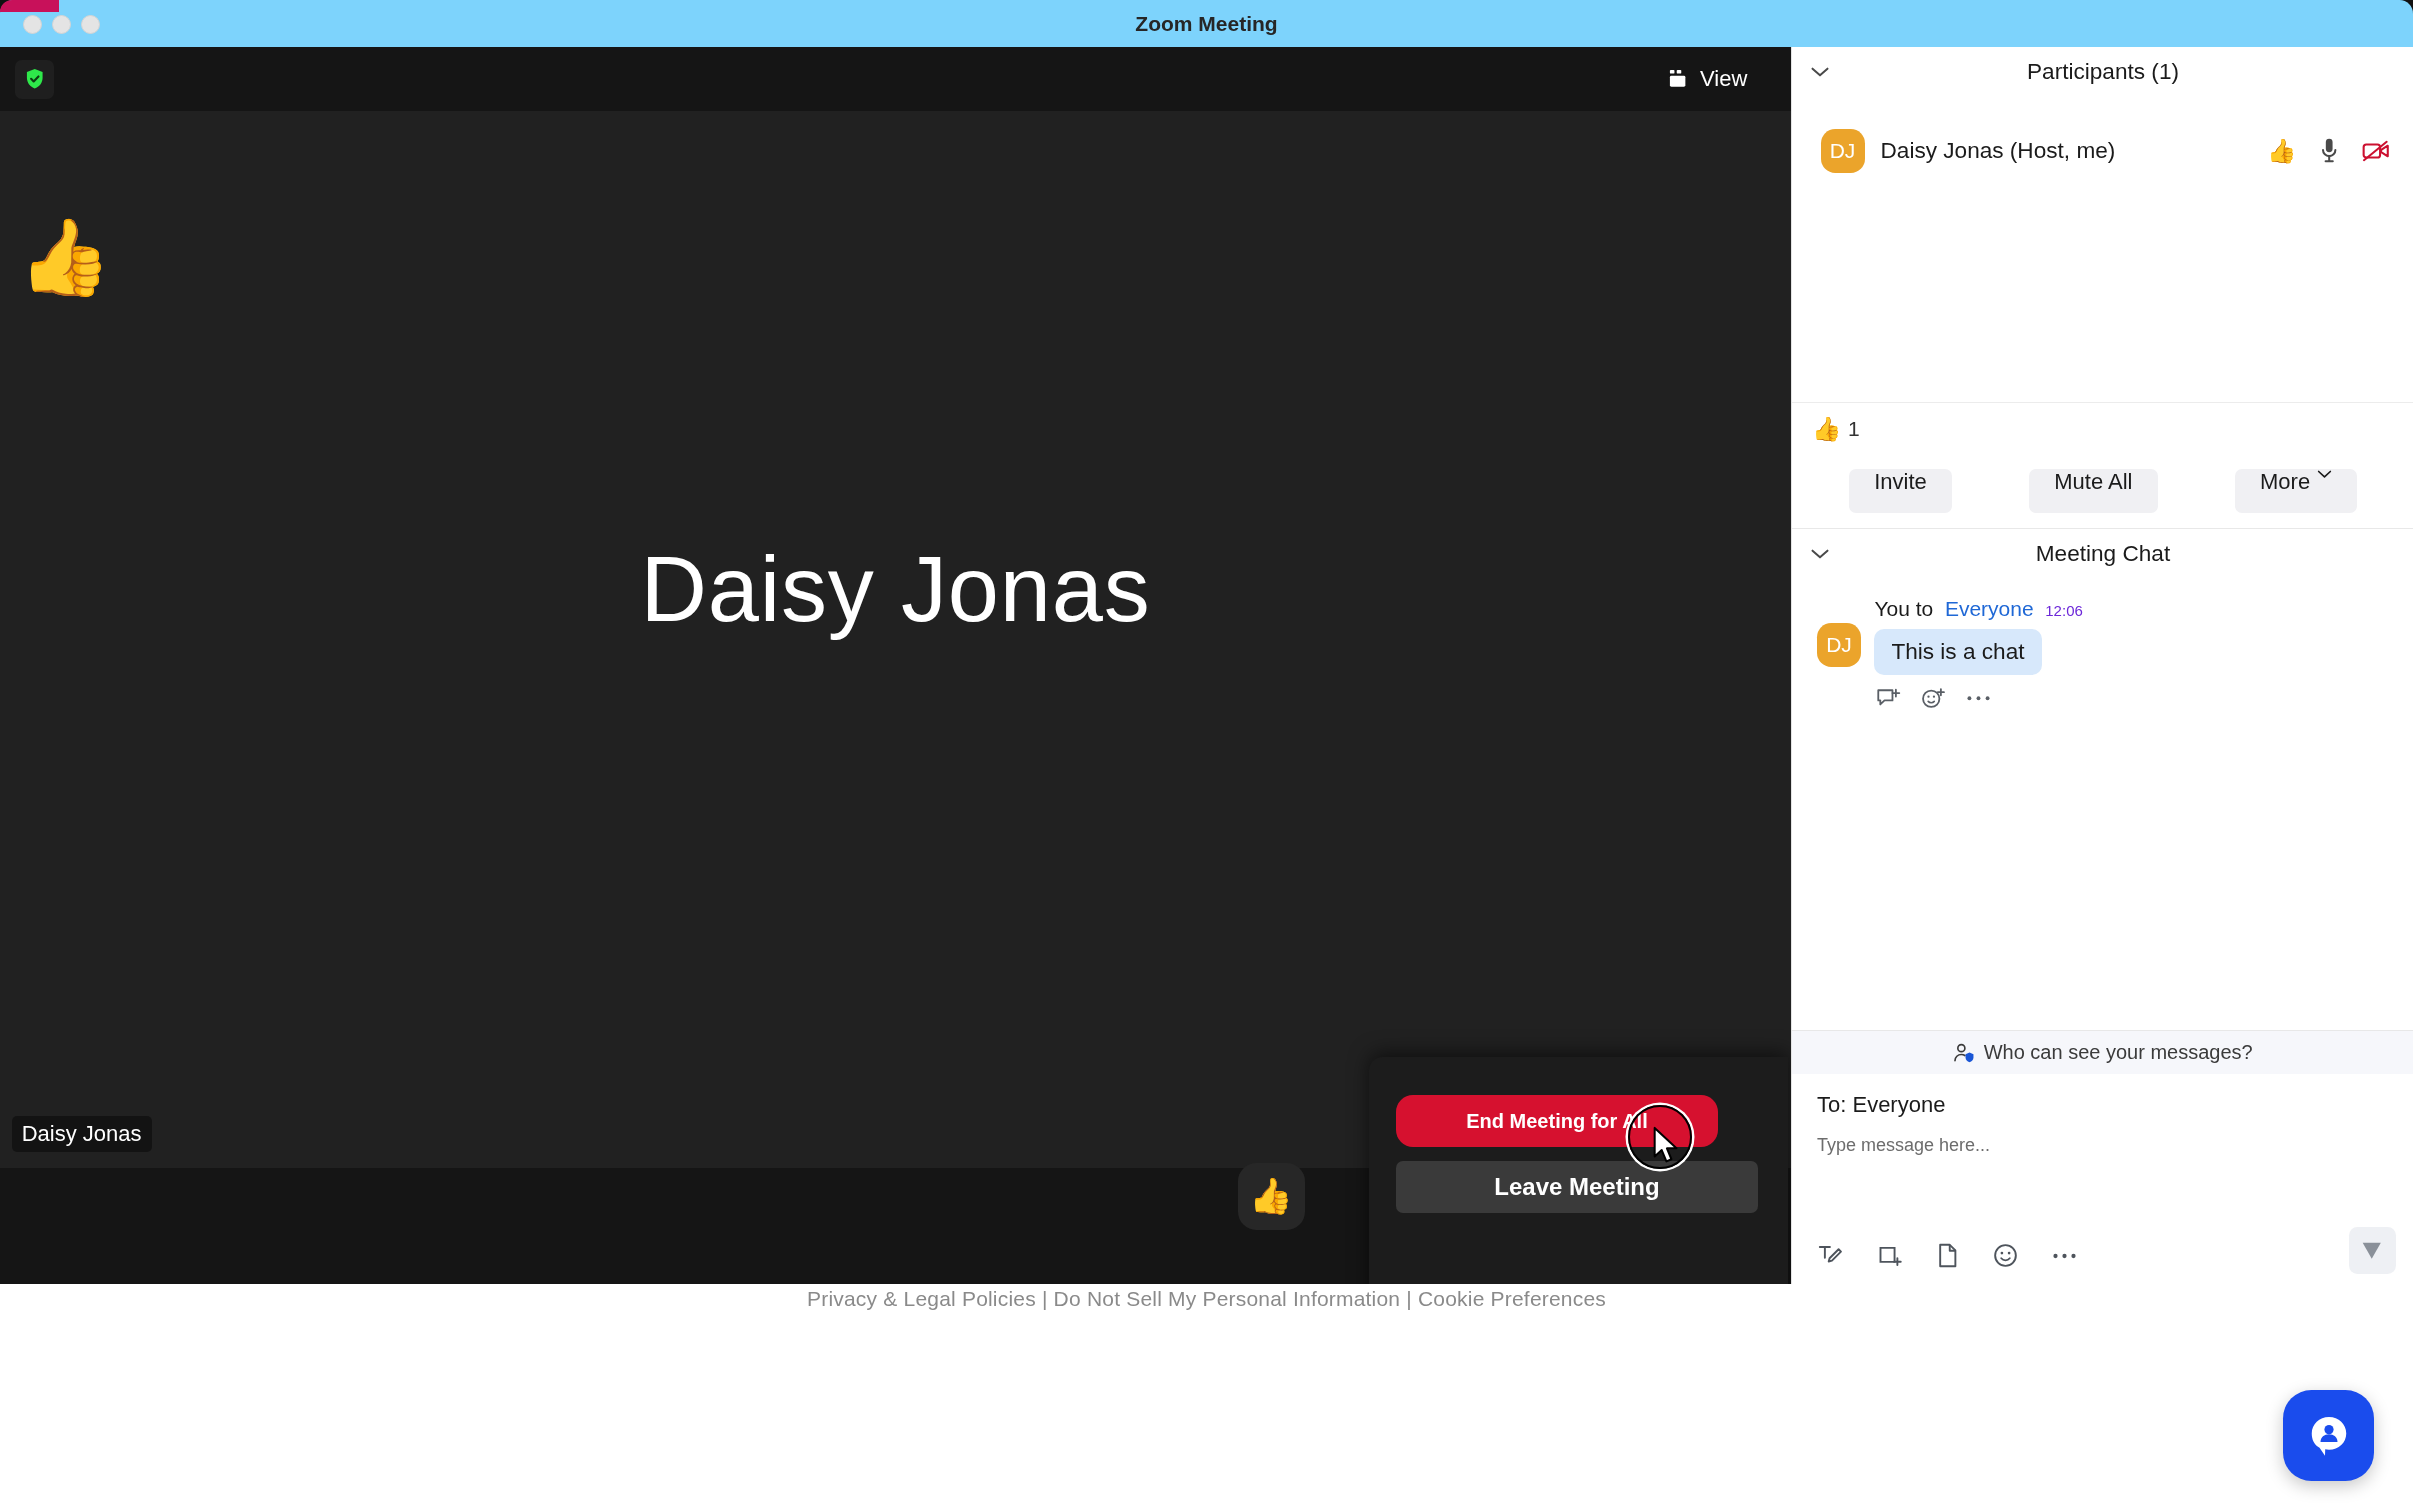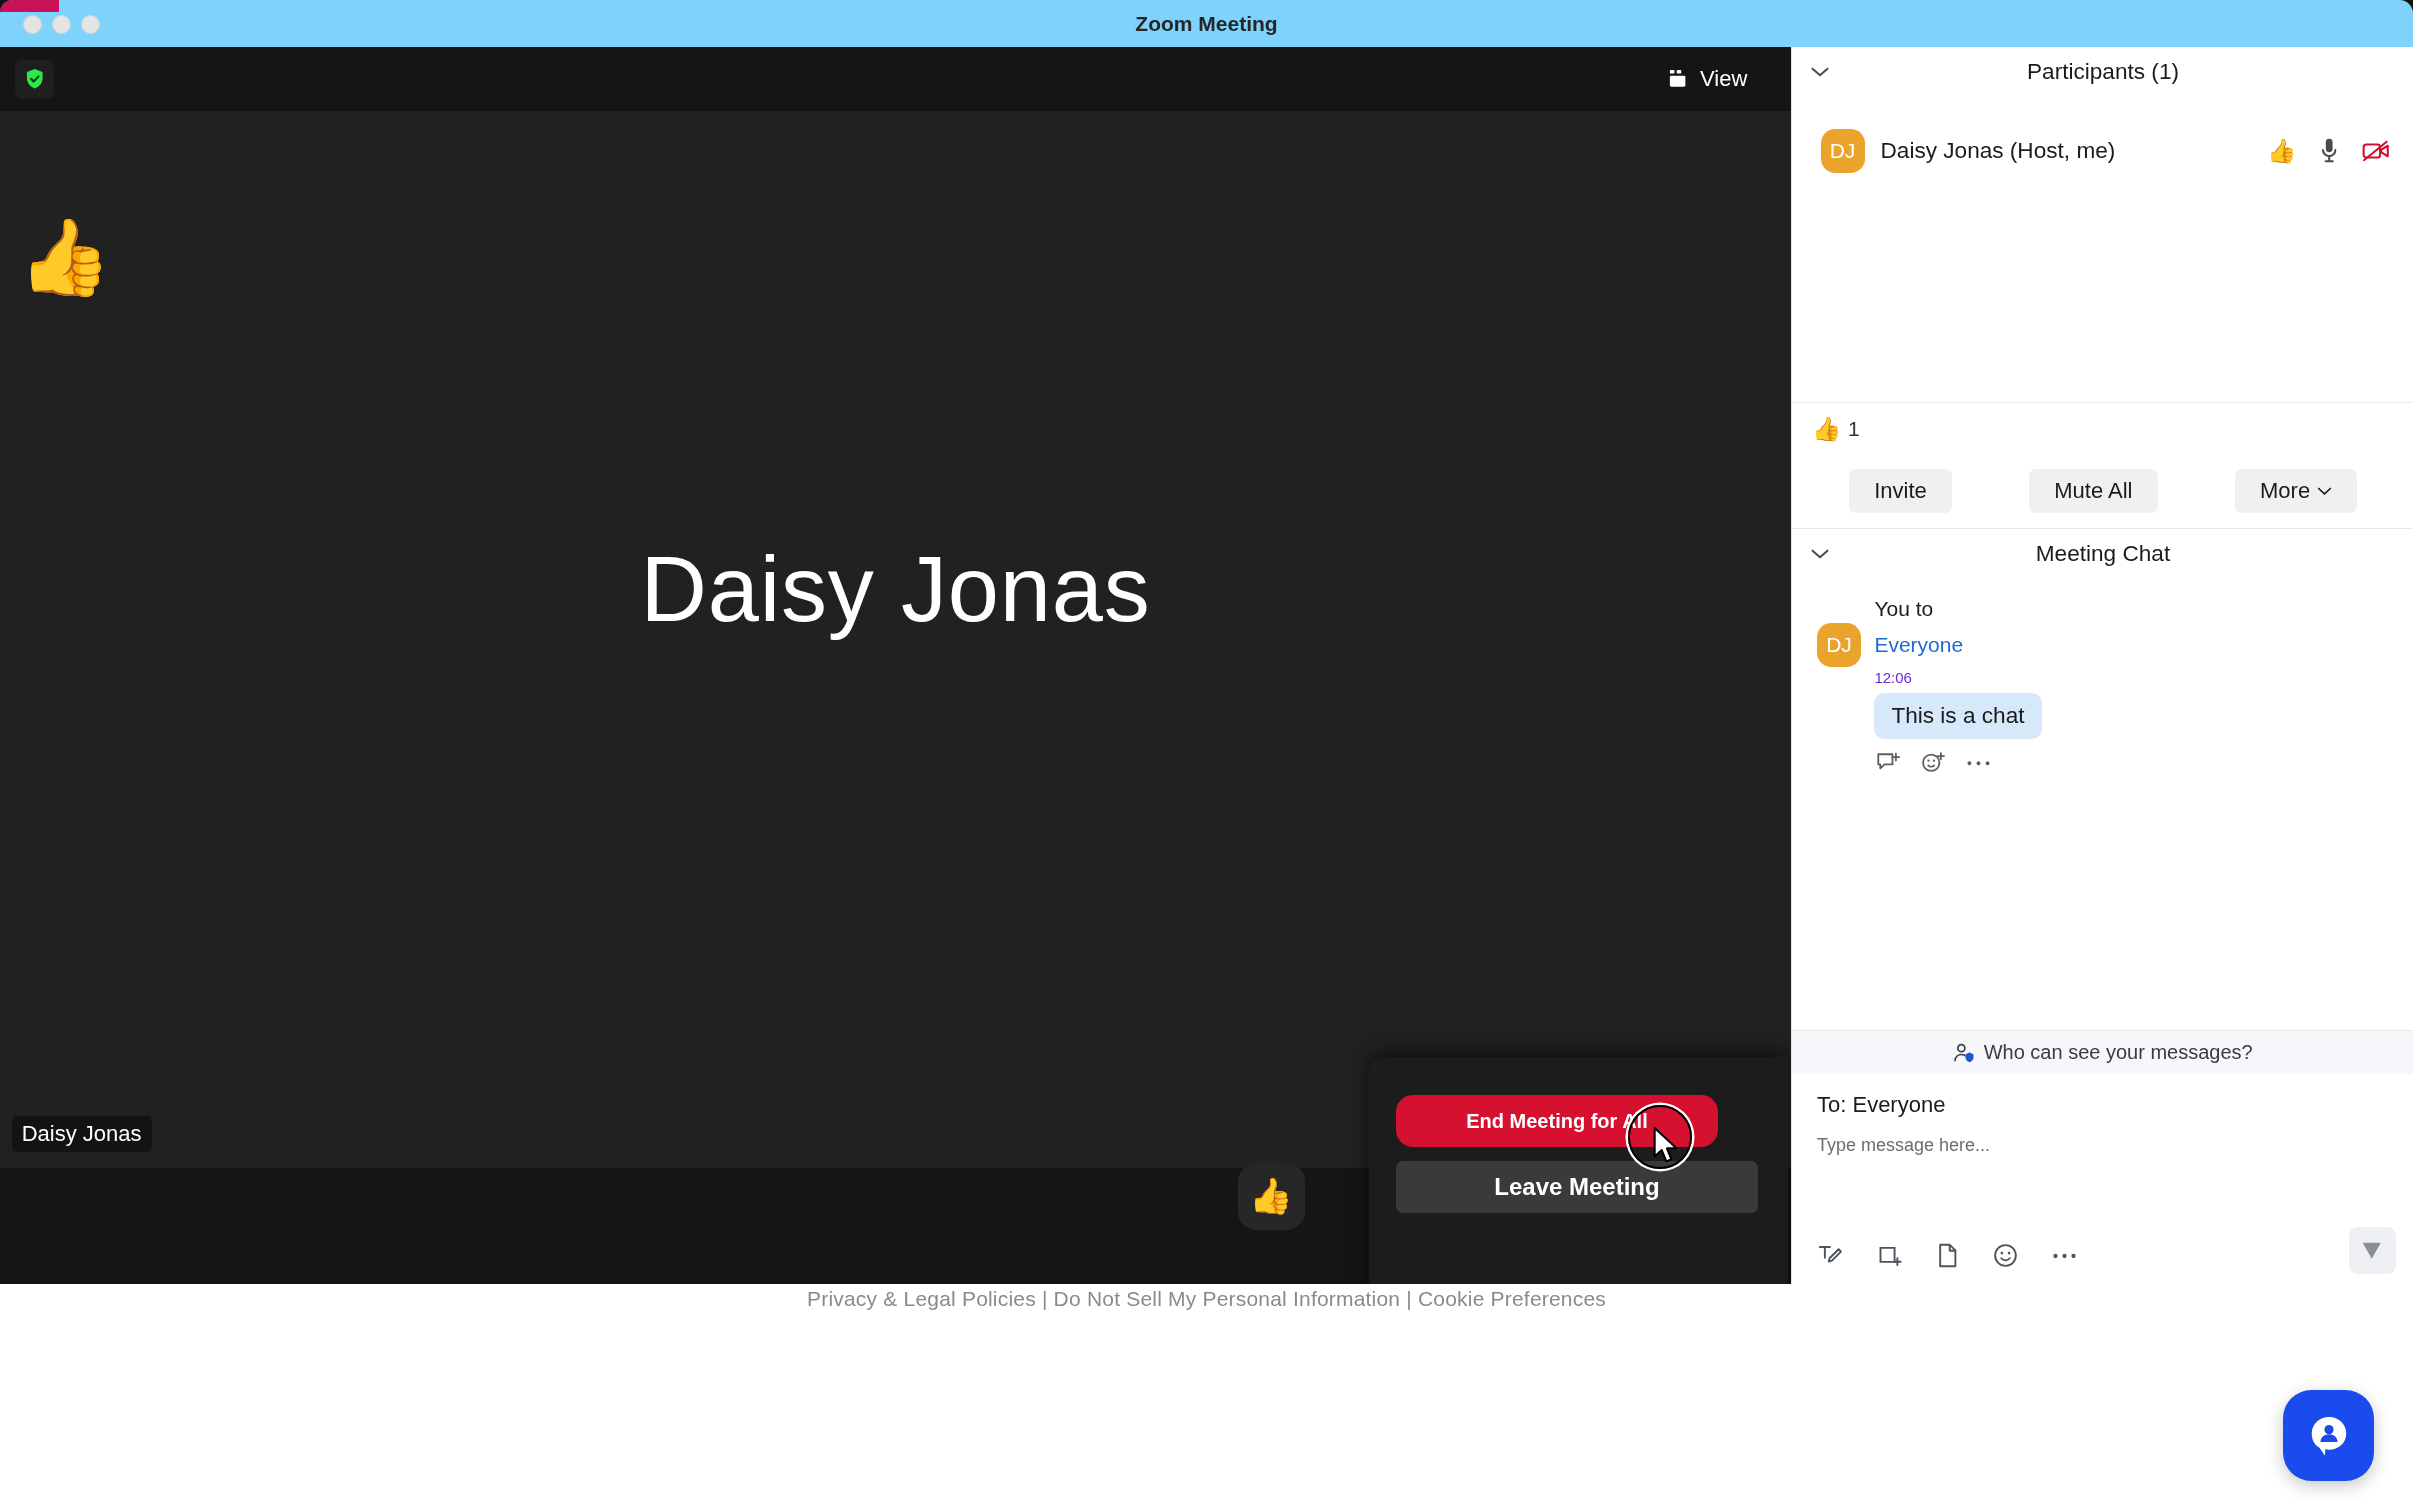--- a/index.html
+++ b/index.html
@@ -266,21 +266,21 @@
     flex: none;
     height: 74px;
     display: flex; align-items: center; justify-content: space-around;
     padding: 0 18.4px;
   }
   .pill {
     background: #f0f0f3;
     border-radius: 7px;
     height: 44px;
     padding: 0 25px;
-    display: flex; align-items: center; gap: 6.7px;
+    display: flex; align-items: flex-start; gap: 6.7px;
     font-size: 22px; color: #1b1b1b;
     cursor: pointer;
   }
 
   
   #chat-section {
     flex: 1;
     display: flex; flex-direction: column;
     min-height: 0;
   }
@@ -291,21 +291,20 @@
     overflow: hidden;
   }
   #chat-message {
     display: flex; gap: 13.4px; align-items: flex-start;
   }
   #chat-msg-body { padding-top: 3.4px; }
   #chat-meta {
     display: flex; align-items: baseline; gap: 11.7px;
     font-size: 21px;
     margin-bottom: 7.5px;
-    flex-direction: column;
   }
   #chat-meta .you { color: #1b1b1b; }
   #chat-meta .target { color: #1f68d6; }
   #chat-meta .time { color: #6d28d9; font-size: 15px; }
   #chat-bubble {
     background: #d7e8fb;
     border-radius: 10px;
     padding: 10px 17px;
     font-size: 22.6px; color: #1b1b1b;
     display: inline-block;

